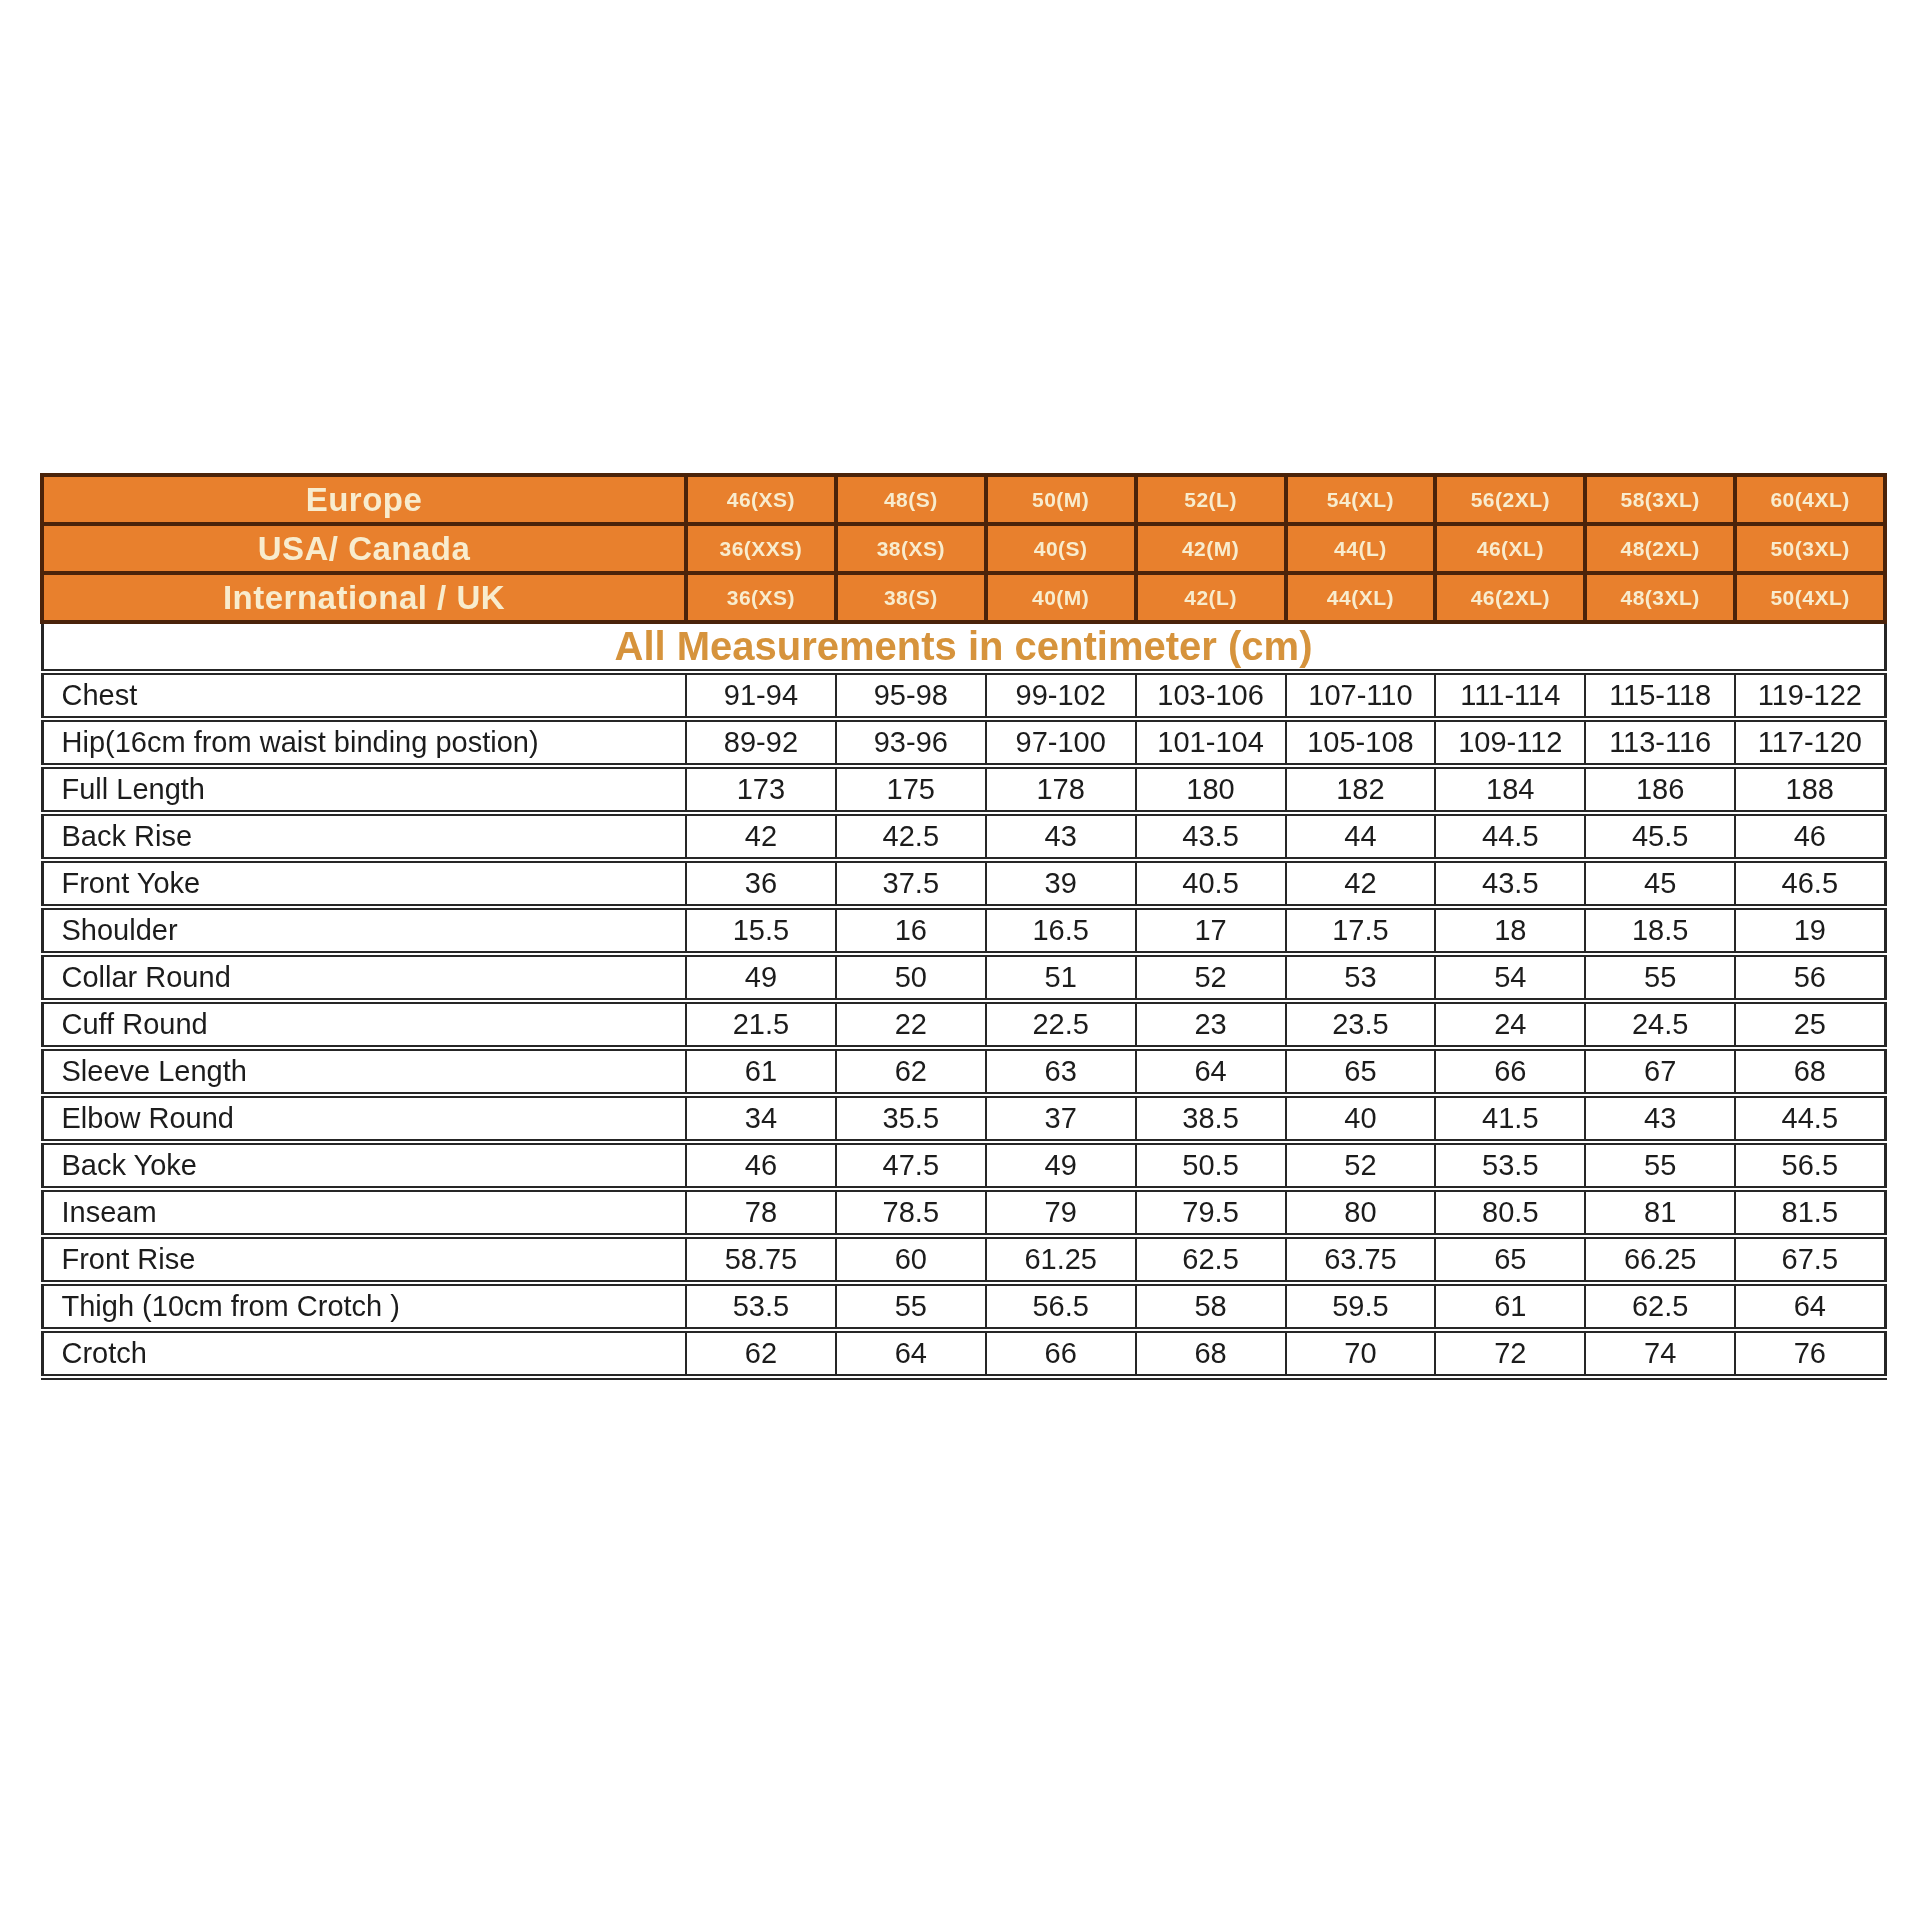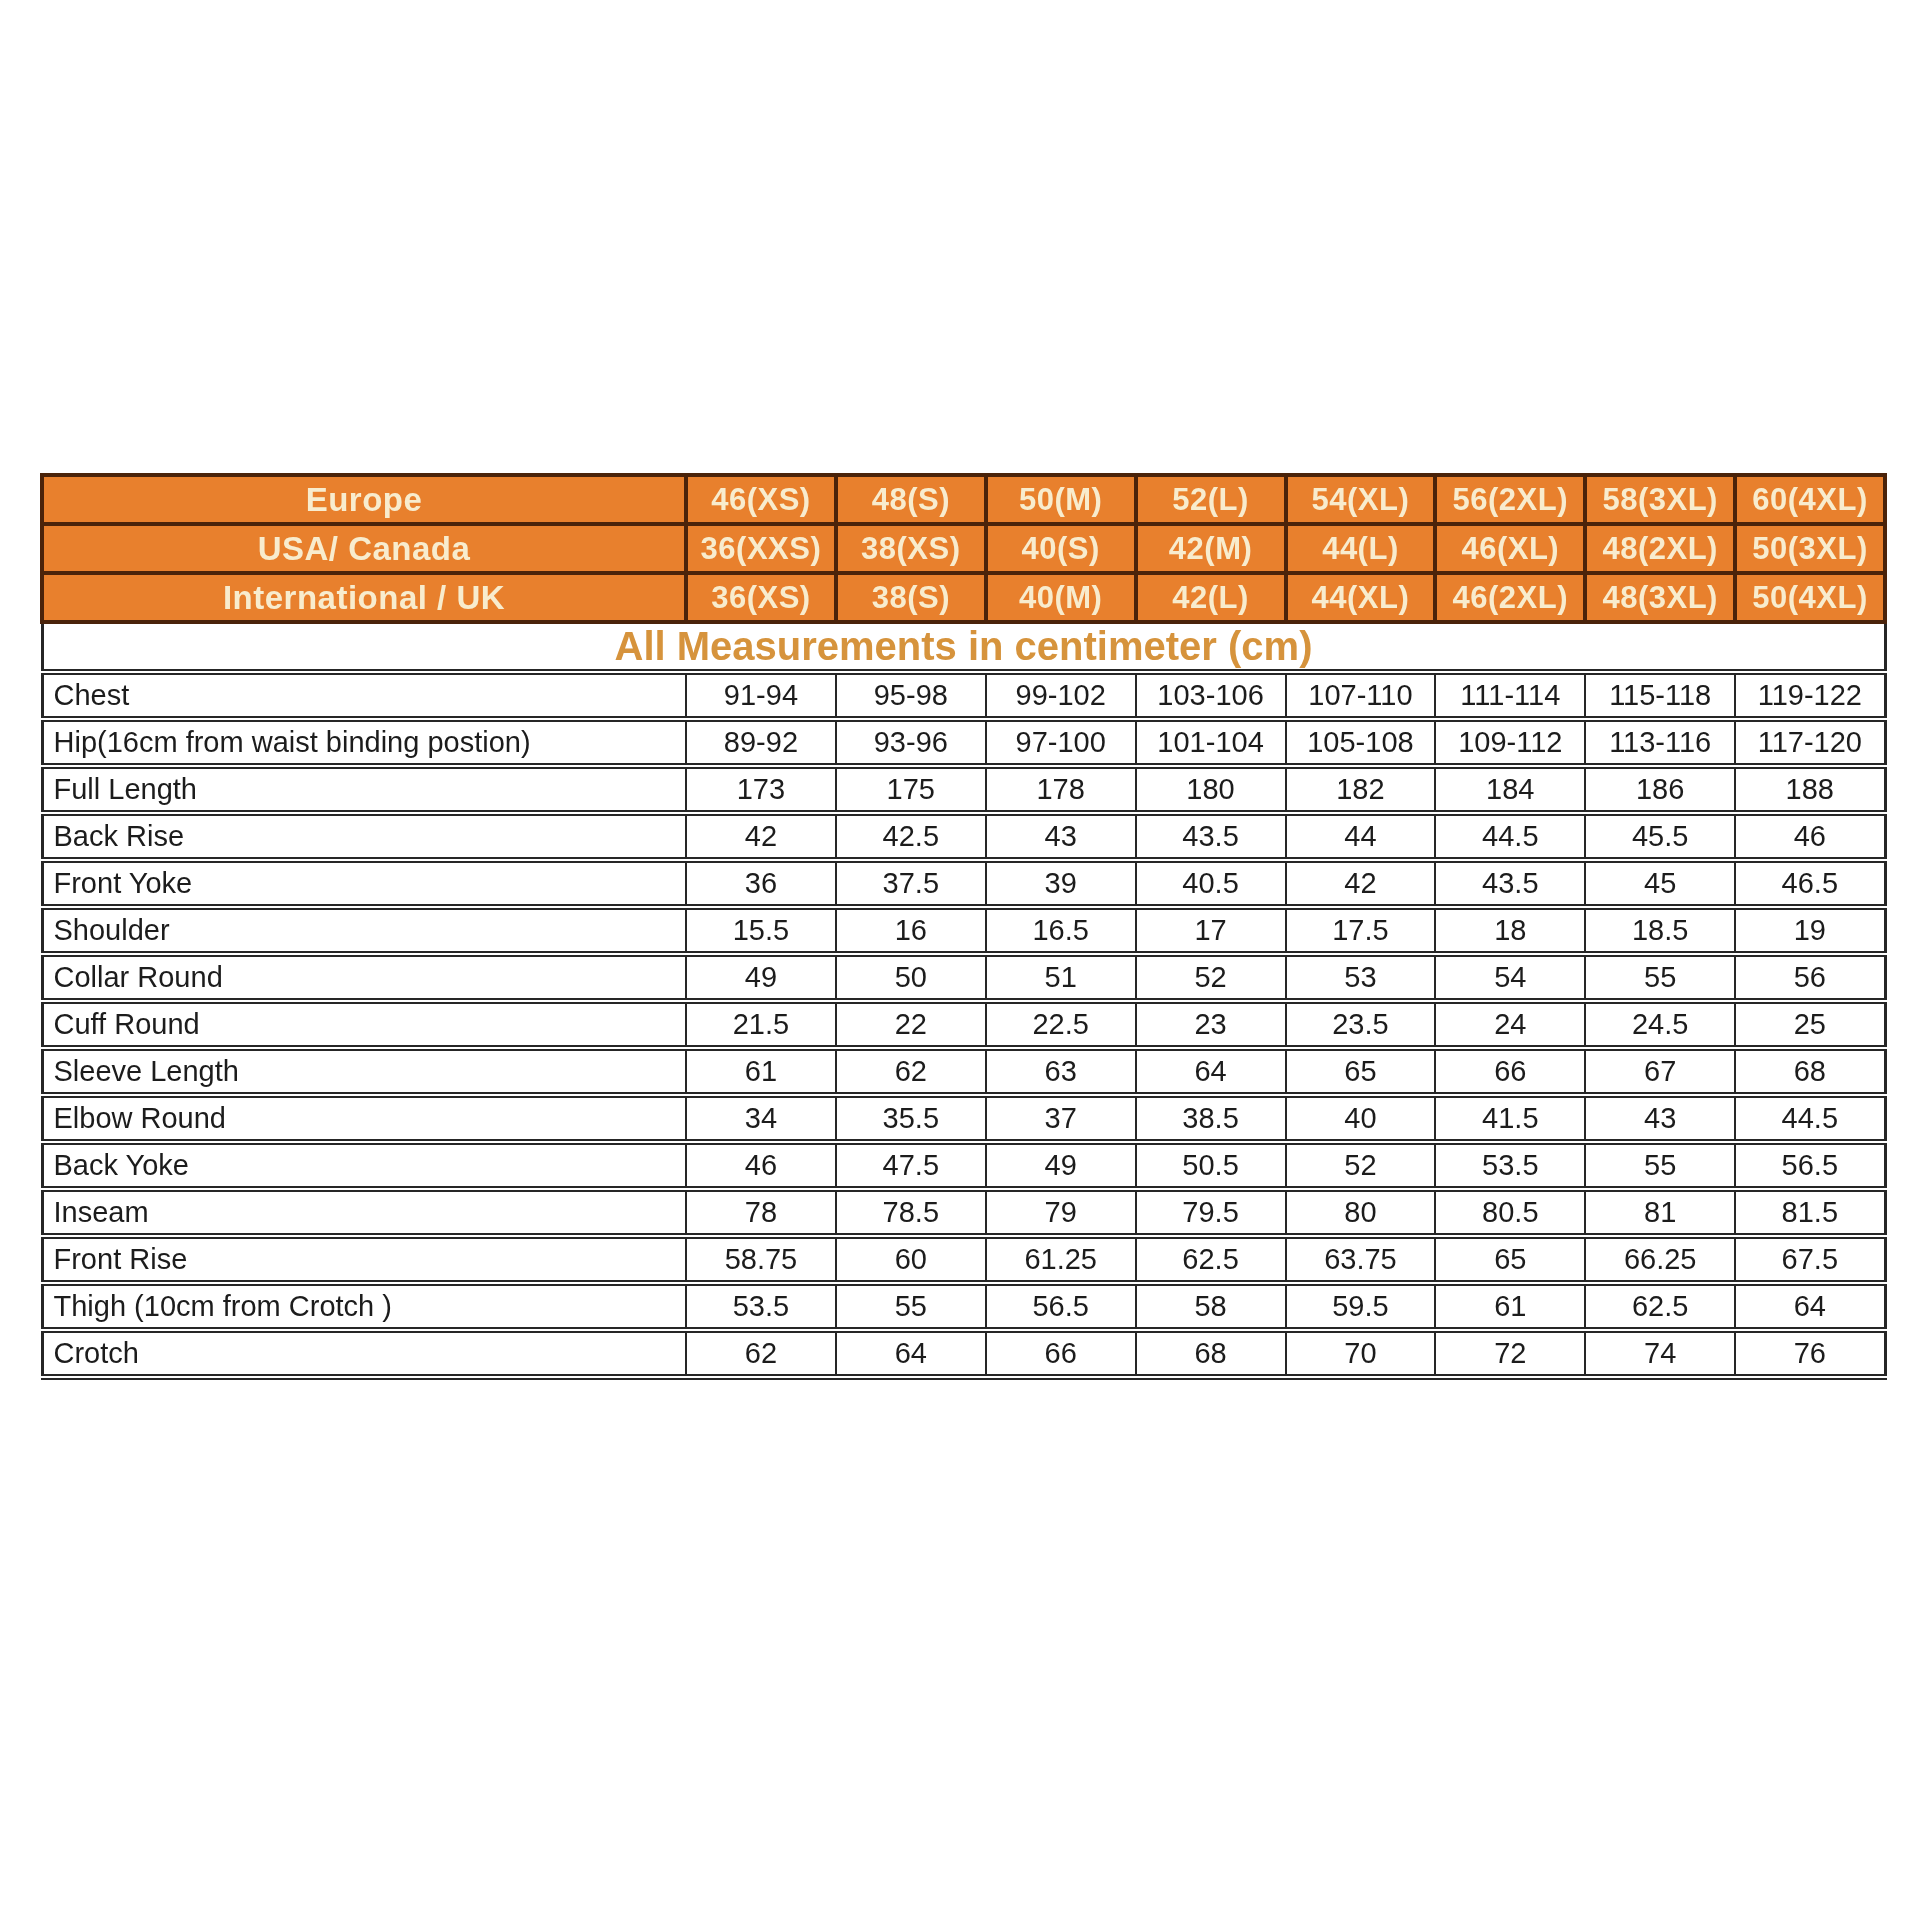--- a/index.html
+++ b/index.html
@@ -22,21 +22,21 @@
     table-layout: fixed;
     border: 3px solid var(--line, #262626);
   }
   col.label-col { width: 644px; }
 
   
   tr.size-row td {
     background: var(--orange, #E8802D);
     color: var(--cream, #F8ECCE);
     font-weight: bold;
-    font-size: 31px;
+    font-size: 21px;
     height: 49px;
     text-align: center;
     vertical-align: middle;
     border: 4px solid var(--brown, #4A230A);
     letter-spacing: 0.5px;
   }
   tr.size-row td.label-cell { font-size: 33px; }
 
   
   tr.sub-row td {
@@ -58,21 +58,21 @@
     color: var(--ink, #1C1C1C);
     text-align: center;
     vertical-align: middle;
     border-left: 2px solid var(--line, #262626);
     border-right: 2px solid var(--line, #262626);
     border-top: 6px double var(--line, #262626);
     border-bottom: 6px double var(--line, #262626);
   }
   tr.m-row td.label-cell {
     text-align: left;
-    padding-left: 10px;
+    padding-left: 18px;
   }
 </style>
 </head>
 <body>
 
 <div class="page">
   <table class="chart">
     <colgroup>
       <col class="label-col">
       <col>

